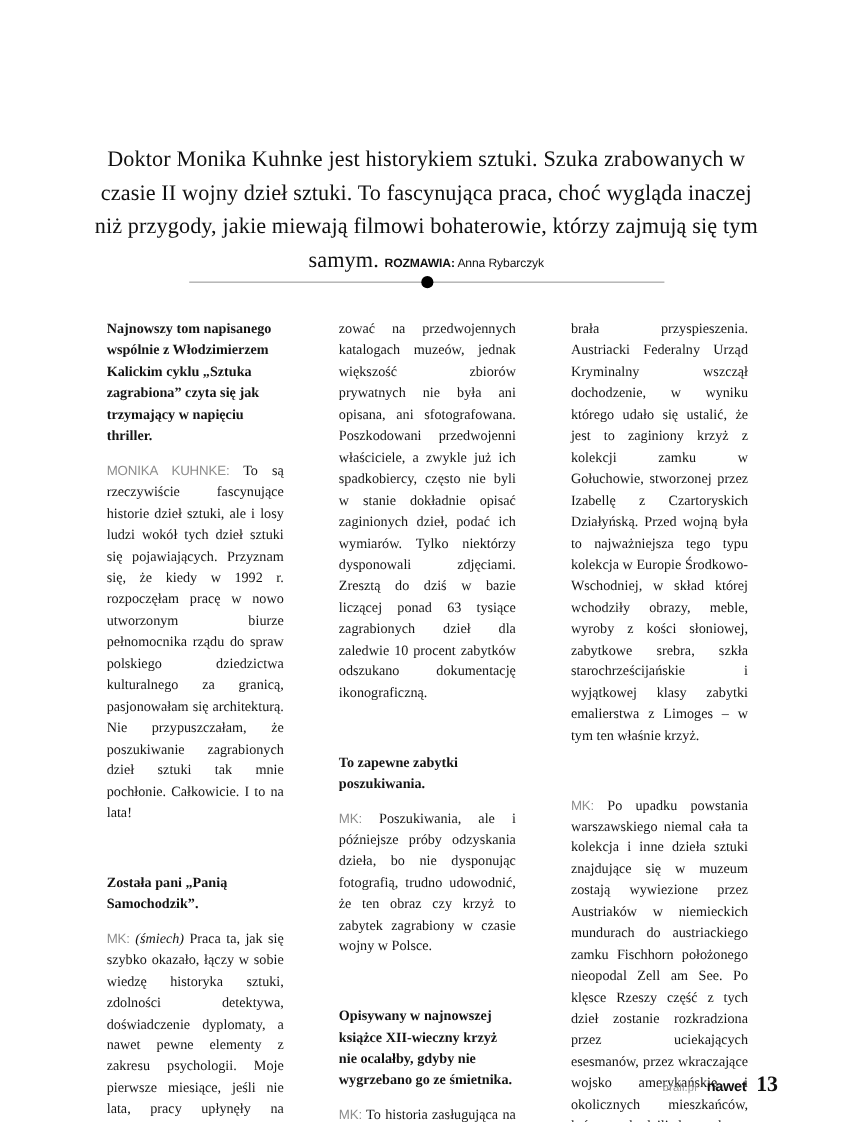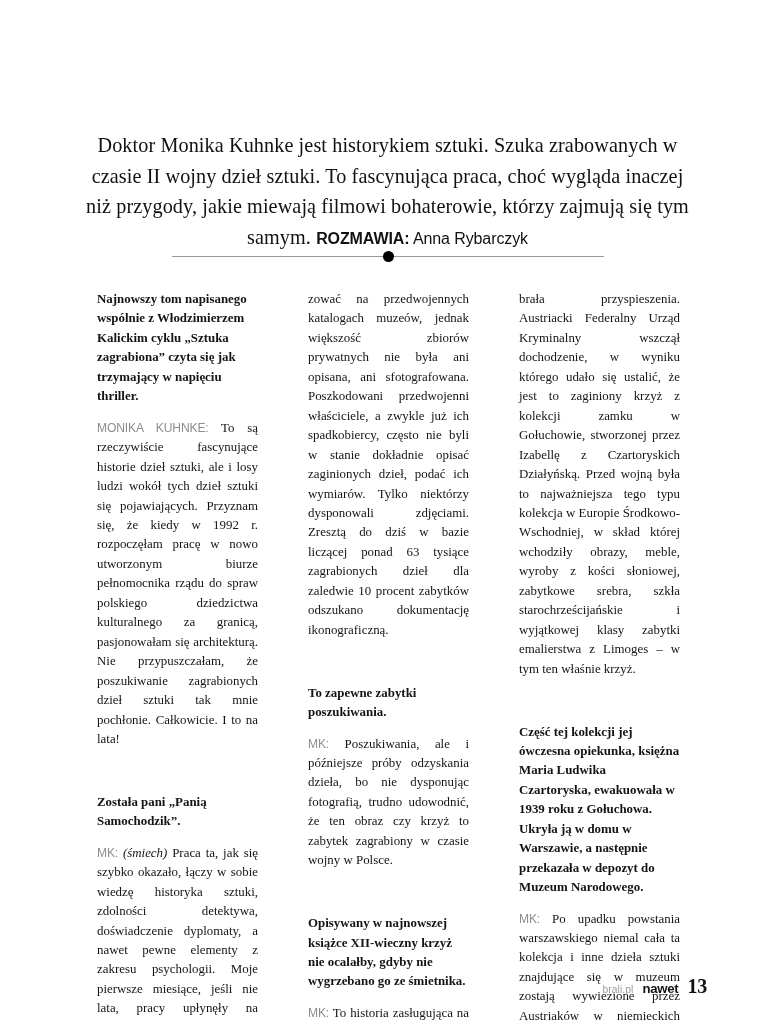--- a/index.html
+++ b/index.html
@@ -29,21 +29,21 @@
     font-family: "Liberation Serif", serif;
     font-size: 20.2px;
     line-height: 30.5px;
     letter-spacing: 0.1px;
     color: #111111;
     margin: 0;
     font-weight: 400;
   }
   .byline {
     font-family: "Liberation Sans", sans-serif;
-    font-size: 16px;
+    font-size: 11px;
     letter-spacing: -0.1px;
     color: #111111;
     white-space: nowrap;
   }
   .byline-label { font-weight: bold; }
   .byline-name  { font-weight: normal; }
 
   
   .divider {
     position: absolute;
@@ -176,21 +176,20 @@
       <p class="body q blk">To zapewne zabytki poszukiwania.</p>
       <p class="body blk"><span class="speaker">MK:</span> <span>Poszukiwania, ale i późniejsze próby odzyskania dzieła, bo nie dysponując fotografią, trudno udowodnić, że ten obraz czy krzyż to zabytek zagrabiony w czasie wojny w Polsce.</span></p>
       <p class="spacer"></p>
       <p class="body q blk">Opisywany w najnowszej książce XII-wieczny krzyż nie ocalałby, gdyby nie wygrzebano go ze śmietnika.</p>
       <p class="body blk"><span class="speaker">MK:</span> <span>To historia zasługująca na film! Zamiłowanie pewnej mieszkanki Zell am See w Austrii do wyszukiwania staroci sprawiło, że niezwykle cenny XII-wieczny krucyfiks nie przepadł na wysypisku. Ona sama nie znała jego wartości, a nawet niespecjalnie jej się podobał. Krzyż przez wiele lat przeleżał pod łóżkiem, nim zdecydowała się przekazać go do oceny kustoszowi pobliskiego muzeum. Wtedy sprawa na-</span></p>
     </div>
 
     <div class="column">
       <p class="body blk">brała przyspieszenia. Austriacki Federalny Urząd Kryminalny wszczął dochodzenie, w wyniku którego udało się ustalić, że jest to zaginiony krzyż z kolekcji zamku w Gołuchowie, stworzonej przez Izabellę z Czartoryskich Działyńską. Przed wojną była to najważniejsza tego typu kolekcja w Europie Środkowo-Wschodniej, w skład której wchodziły obrazy, meble, wyroby z kości słoniowej, zabytkowe srebra, szkła starochrześcijańskie i wyjątkowej klasy zabytki emalierstwa z Limoges – w tym ten właśnie krzyż.</p>
       <p class="spacer"></p>
-      <p class="body q blk">Część tej kolekcji jej ówczesna opiekunka, księżna Maria Ludwika Czartoryska, ewakuowała w 1939 roku z Gołuchowa. Ukryła ją w domu w Warszawie, a następnie przekazała w depozyt do Muzeum Narodowego.</p>
       <p class="body blk"><span class="speaker">MK:</span> <span>Po upadku powstania warszawskiego niemal cała ta kolekcja i inne dzieła sztuki znajdujące się w muzeum zostają wywiezione przez Austriaków w niemieckich mundurach do austriackiego zamku Fischhorn położonego nieopodal Zell am See. Po klęsce Rzeszy część z tych dzieł zostanie rozkradziona przez uciekających esesmanów, przez wkraczające wojsko amerykańskie i okolicznych mieszkańców, którzy wchodzili do zamku w poszukiwaniu żywności. Gdy jej nie znajdowali, brali to, co można było na żywność</span></p>
     </div>
 
   </div>
 
   <div class="footer">
     <span class="footer-url">brali.pl</span>
     <span class="footer-brand">nawet</span>
     <span class="footer-pageno">13</span>
   </div>

